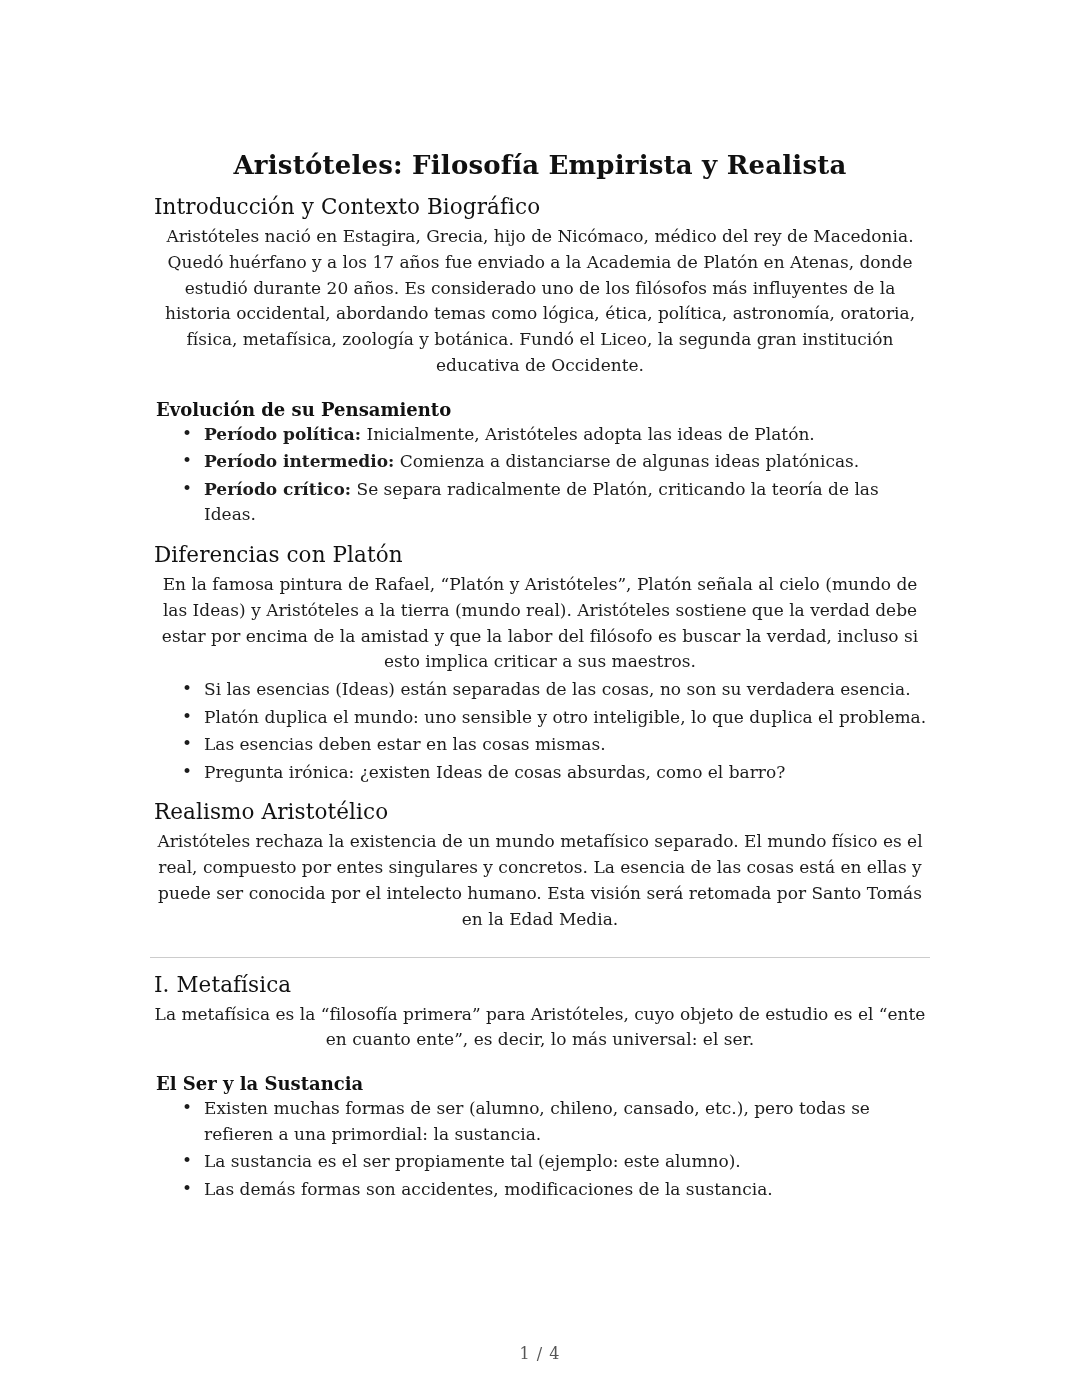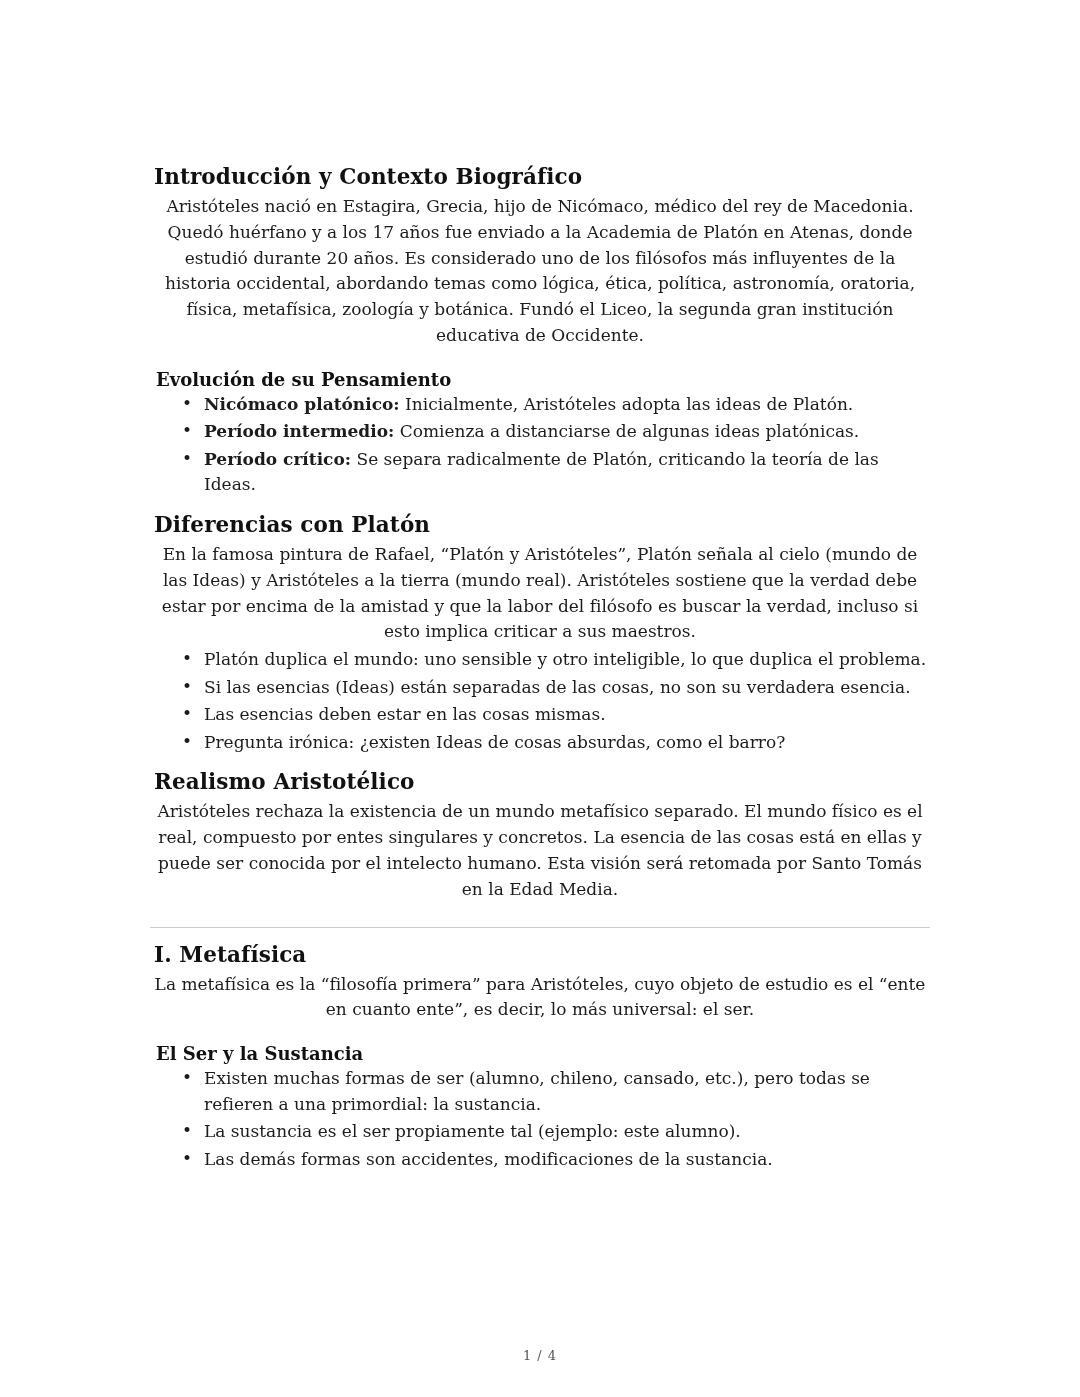--- a/index.html
+++ b/index.html
@@ -26,21 +26,21 @@
   .doc-title {
     text-align: center;
     font-size: 26px;
     font-weight: 700;
     letter-spacing: 0.2px;
     margin: 0 0 10px 0;
     color: #111;
   }
   h2.section {
     font-size: 21.5px;
-    font-weight: 700;
+    font-weight: 400;
     margin: 14px 0 5px 4px;
     color: #111;
     letter-spacing: 0.1px;
   }
   h3.subsection {
     font-size: 18px;
     font-weight: 700;
     margin: 20px 0 2px 6px;
     color: #111;
   }
@@ -79,48 +79,49 @@
     border: none;
     border-top: 1px solid #cccccc;
     margin: 24px 0 14px 0;
   }
   .footer {
     position: absolute;
     left: 0;
     bottom: 34px;
     width: 1080px;
     text-align: center;
-    font-size: 13px;
+    font-size: 16px;
     color: #555;
     font-family: "DejaVu Serif", "Liberation Serif", serif;
     letter-spacing: 1px;
   }
 </style>
 </head>
 <body>
 
 <div class="page">
 
+  <h1 class="doc-title">Aristóteles: Filosofía Empirista y Realista</h1>
 
   <h2 class="section">Introducción y Contexto Biográfico</h2>
   <p class="body">Aristóteles nació en Estagira, Grecia, hijo de Nicómaco, médico del rey de Macedonia. Quedó huérfano y a los 17 años fue enviado a la Academia de Platón en Atenas, donde estudió durante 20 años. Es considerado uno de los filósofos más influyentes de la historia occidental, abordando temas como lógica, ética, política, astronomía, oratoria, física, metafísica, zoología y botánica. Fundó el Liceo, la segunda gran institución educativa de Occidente.</p>
 
   <h3 class="subsection">Evolución de su Pensamiento</h3>
   <ul class="bullets">
-    <li><span class="lead">Nicómaco platónico:</span><span> Inicialmente, Aristóteles adopta las ideas de Platón.</span></li>
+    <li><span class="lead">Período política:</span><span> Inicialmente, Aristóteles adopta las ideas de Platón.</span></li>
     <li><span class="lead">Período intermedio:</span><span> Comienza a distanciarse de algunas ideas platónicas.</span></li>
     <li><span class="lead">Período crítico:</span><span> Se separa radicalmente de Platón, criticando la teoría de las Ideas.</span></li>
   </ul>
 
   <h2 class="section">Diferencias con Platón</h2>
   <p class="body">En la famosa pintura de Rafael, “Platón y Aristóteles”, Platón señala al cielo (mundo de las Ideas) y Aristóteles a la tierra (mundo real). Aristóteles sostiene que la verdad debe estar por encima de la amistad y que la labor del filósofo es buscar la verdad, incluso si esto implica criticar a sus maestros.</p>
 
   <ul class="bullets">
+    <li><span>Si las esencias (Ideas) están separadas de las cosas, no son su verdadera esencia.</span></li>
     <li><span>Platón duplica el mundo: uno sensible y otro inteligible, lo que duplica el problema.</span></li>
-    <li><span>Si las esencias (Ideas) están separadas de las cosas, no son su verdadera esencia.</span></li>
     <li><span>Las esencias deben estar en las cosas mismas.</span></li>
     <li><span>Pregunta irónica: ¿existen Ideas de cosas absurdas, como el barro?</span></li>
   </ul>
 
   <h2 class="section">Realismo Aristotélico</h2>
   <p class="body">Aristóteles rechaza la existencia de un mundo metafísico separado. El mundo físico es el real, compuesto por entes singulares y concretos. La esencia de las cosas está en ellas y puede ser conocida por el intelecto humano. Esta visión será retomada por Santo Tomás en la Edad Media.</p>
 
   <hr class="divider">
 
   <h2 class="section">I. Metafísica</h2>

